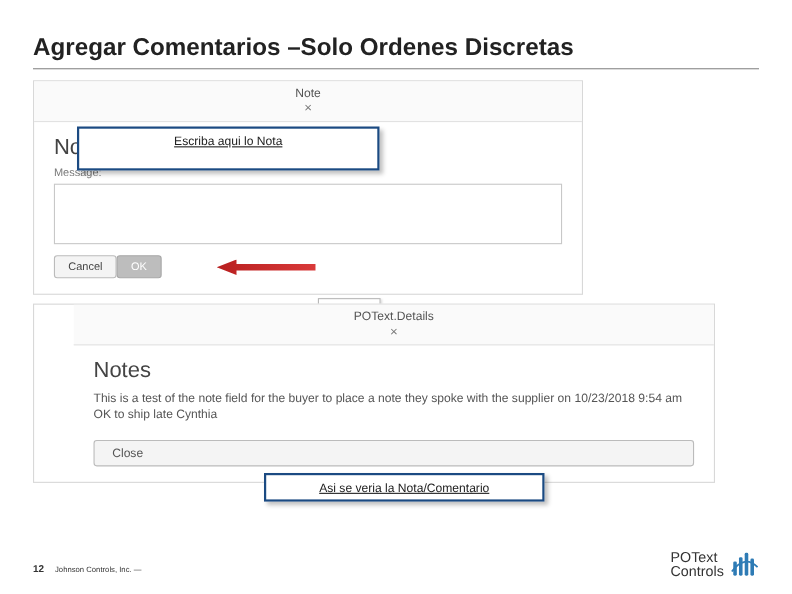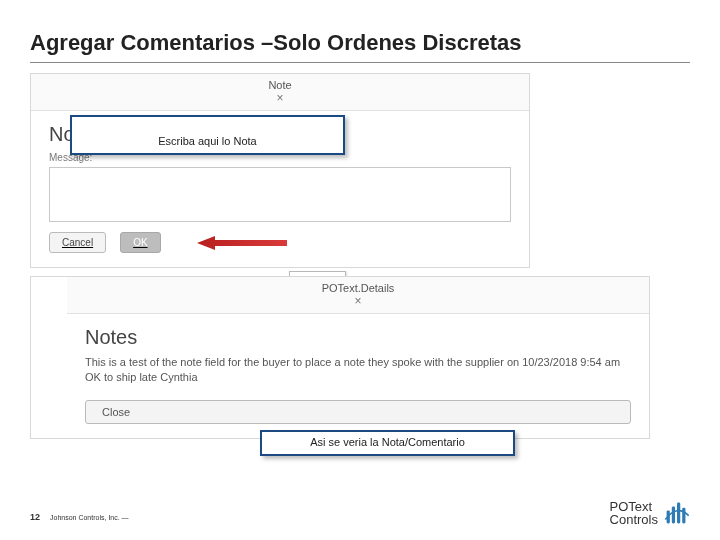--- a/index.html
+++ b/index.html
@@ -62,34 +62,34 @@
     background: #fff;
   }
   .overlay-note {
     position: absolute;
     border: 2.5px solid #1b4a82;
     background: #fff;
     box-shadow: 3px 3px 4px rgba(0,0,0,0.25);
     font-size: 11px;
     color: #222;
     display: flex;
-    align-items: flex-end;
+    align-items: flex-start;
     justify-content: center;
     padding: 6px 10px;
+    text-decoration: underline;
   }
   .overlay-note.top {
     left: 70px; top: 115px; width: 275px; height: 40px;
     justify-content: center;
   }
   .btn-row {
     margin-top: 10px;
     display: flex;
-    gap: 14px;
-    position: relative;
-    text-decoration: underline;
+    gap: 0;
+    position: relative;
   }
   .btn {
     border: 1px solid #bbb;
     background: #f4f4f4;
     font-size: 10px;
     color: #444;
     padding: 4px 12px;
     border-radius: 3px;
   }
   .btn.ok {
@@ -136,21 +136,20 @@
     font-size: 11px;
     color: #555;
     padding: 5px 16px;
     border-radius: 3px;
   }
   .overlay-note.bottom {
     left: 240px;
     width: 255px;
     height: 26px;
     bottom: 84px;
-    margin-left: 20px;
   }
   .footer {
     position: absolute;
     bottom: 18px;
     left: 30px;
     font-size: 7px;
     color: #333;
     display: flex;
     gap: 10px;
     align-items: baseline;

